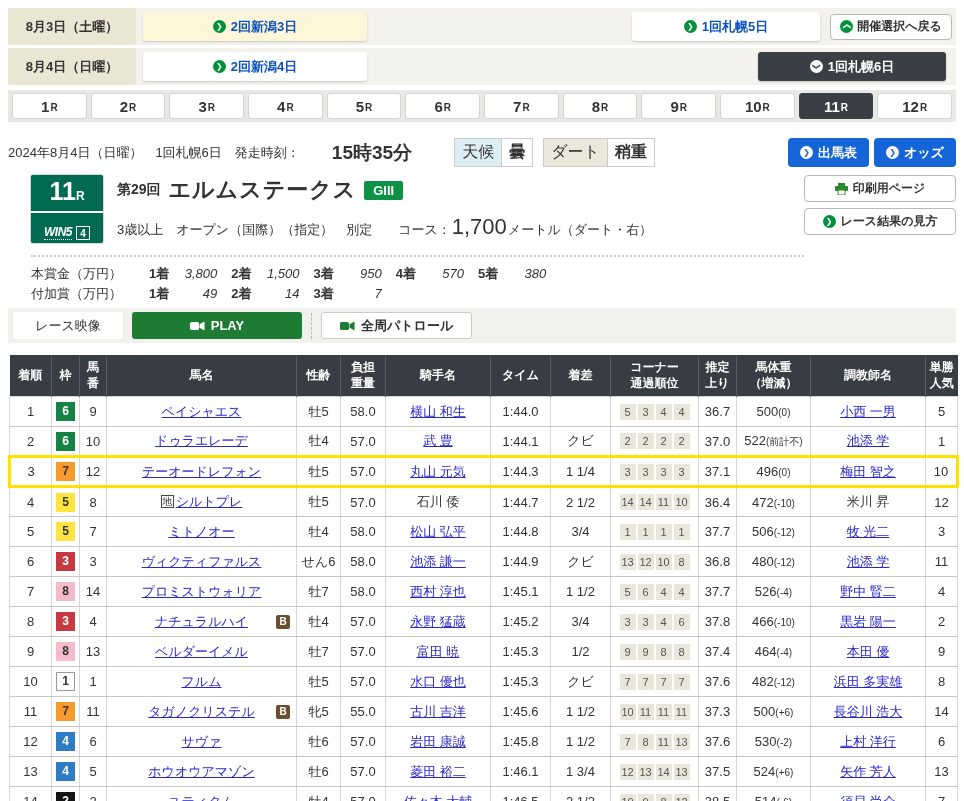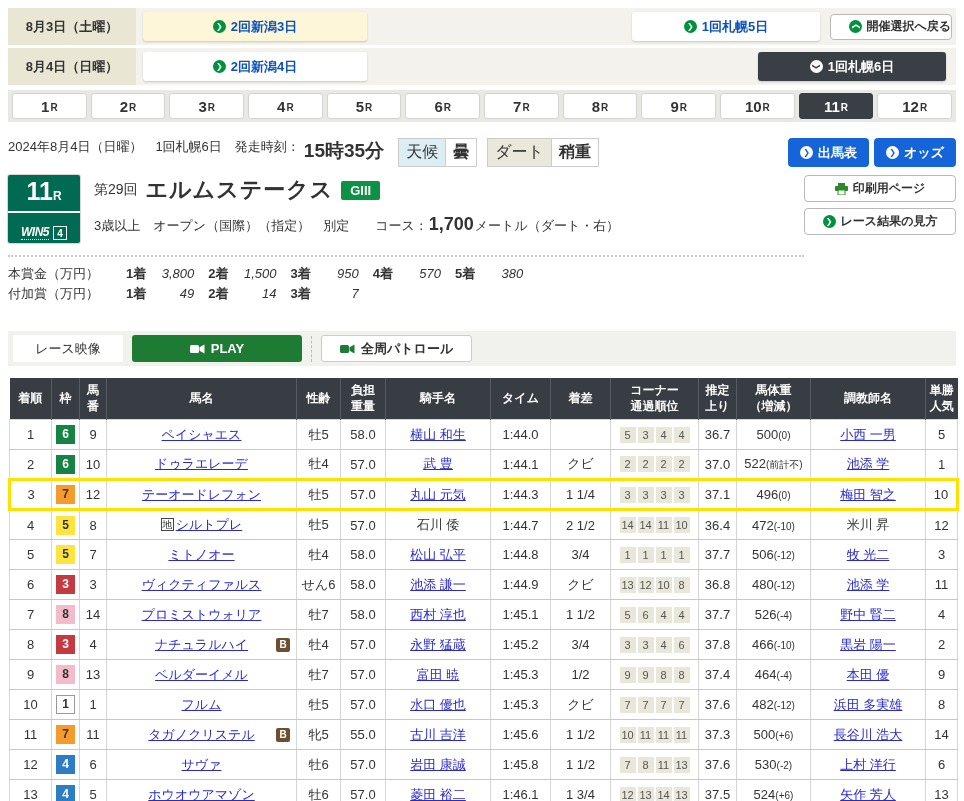--- a/index.html
+++ b/index.html
@@ -10,66 +10,66 @@
   .date-row { display:flex; align-items:center; background:#f3f2ec; height:37px; margin-bottom:3px; }
   .date-cell { width:128px; height:37px; background:#e9e6d3; display:flex; align-items:center; justify-content:center; font-weight:bold; font-size:13px; }
   .venue-btn { width:224px; height:29px; margin-left:7px; border-radius:3px; display:flex; align-items:center; justify-content:center; gap:5px; font-size:13px; font-weight:bold; color:#0b50be; background:#fff; box-shadow:0 1px 2px rgba(0,0,0,.18); cursor:pointer; }
   .venue-btn.cream { background:#fdf6d8; }
   .venue-btn.dark { background:#3a3f45; color:#fff; }
   .venue-btn.v2 { margin-left:auto; margin-right:10px; width:188px; }
   .circ { display:inline-block; width:13px; height:13px; line-height:13px; border-radius:50%; background:#00913c; color:#fff; font-size:8px; font-weight:bold; text-align:center; }
   .circ.down { background:#fff; color:#3a3f45; transform:rotate(90deg); }
   .circ.up { transform:rotate(-90deg); }
   .circ.bluebtn { background:#fff; color:#1565d8; }
-  .back-btn { width:122px; height:26px; background:#fff; border:1px solid #b9b9b9; border-radius:4px; display:flex; align-items:center; justify-content:flex-end; gap:4px; font-size:12px; font-weight:bold; margin-right:4px; cursor:pointer; }
+  .back-btn { width:122px; height:26px; background:#fff; border:1px solid #b9b9b9; border-radius:4px; display:flex; align-items:center; justify-content:center; gap:4px; font-size:12px; font-weight:bold; margin-right:4px; cursor:pointer; }
 
   
   .tab-strip { display:flex; gap:4px; background:#e8e8e5; padding:3px 4px; margin-top:5px; }
   .rtab { flex:1; height:26px; background:#fff; border:1px solid #d4d4d2; border-radius:3px; display:flex; align-items:center; justify-content:center; font-weight:bold; font-size:15px; cursor:pointer; }
   .rtab .rsub { font-size:10px; font-weight:bold; margin-left:1px; margin-top:3px; }
   .rtab.active { background:#3a3f45; border-color:#3a3f45; color:#fff; }
 
   
   .info-row { display:flex; align-items:center; margin-top:16px; }
-  .info-left { display:flex; font-size:13px; }
+  .info-left { display:flex; align-items:center; font-size:13px;gap:28px; }
   .start-time { font-size:19px; font-weight:bold; margin:0 4px; }
   .badge-pair { display:flex; margin-left:10px; font-size:16px; border:1px solid #ccc; }
   .badge-pair .blabel { padding:3px 7px; }
   .badge-pair .bvalue { padding:3px 7px; background:#fff; border-left:1px solid #ccc; font-weight:bold; }
   .info-actions { margin-left:auto; display:flex; gap:5px; }
   .blue-btn { height:29px; padding:0 12px; background:#1565d8; color:#fff; border-radius:4px; display:flex; align-items:center; justify-content:center; gap:5px; font-size:13px; font-weight:bold; cursor:pointer; }
 
   
   .header-flex { display:flex; margin-top:8px; }
-  .header-main { flex:1; }
+  .header-main { flex:1;margin-left:23px; }
   .title-row { display:flex; align-items:flex-start; }
   .race-badge { width:72px; background:#006a52; color:#fff; text-align:center; border-radius:2px; overflow:hidden; box-shadow:0 0 0 1px #d7d7d7; }
   .race-no { font-size:25px; font-weight:bold; line-height:30px; padding-top:1px; }
   .race-no .rsm { font-size:12px; }
   .win5-row { display:flex; align-items:center; justify-content:center; gap:4px; border-top:2px solid #fff; padding:12px 0 3px; }
   .win5-text { font-style:italic; font-weight:bold; font-size:12px; border-bottom:1px dotted #fff; letter-spacing:-.5px; }
   .win5-num { border:1px solid #fff; font-size:10px; font-weight:bold; width:14px; height:14px; line-height:13px; }
   .title-block { margin-left:14px; }
   .title-line { display:flex; align-items:center; gap:8px; }
-  .round-label { font-size:14px; font-weight:normal; }
+  .round-label { font-size:14px; font-weight:bold; }
   .race-title { font-size:22px; font-weight:bold; letter-spacing:1px; }
   .grade-badge { background:#0d9144; color:#fff; font-size:13px; font-weight:bold; padding:2px 9px; border-radius:2px; }
   .cond-line { margin-top:9px; font-size:13px; display:flex; align-items:baseline; }
-  .course-value { font-size:18px; font-weight:bold; margin:0 1px; }
+  .course-value { font-size:22px; font-weight:normal; margin:0 1px; }
   .side-col { width:152px; display:flex; flex-direction:column; gap:6px; }
   .side-btn { height:27px; background:#fff; border:1px solid #b9b9b9; border-radius:4px; display:flex; align-items:center; justify-content:center; gap:5px; font-size:12px; font-weight:bold; cursor:pointer; }
 
   .dotted { border-bottom:2px dotted #c9c9c9; margin:12px 0 8px; }
   .prize-line { display:flex; align-items:baseline; font-size:13px; margin-top:2px; }
   .prize-label { width:104px; }
   .prize-place { margin-left:14px;font-weight:bold; }
   .prize-amt { display:inline-block; width:48px; text-align:right;font-style:italic; }
 
   
-  .video-band { margin-top:28px; background:#f1f1ee; padding:4px 5px; display:flex; align-items:center; gap:9px; }
+  .video-band { margin-top:5px; background:#f1f1ee; padding:4px 5px; display:flex; align-items:center; gap:9px; }
   .video-label { width:110px; height:27px; background:#fff; display:flex; align-items:center; justify-content:center; font-size:13px; }
   .play-btn { width:170px; height:27px; background:#1e7b33; color:#fff; border-radius:3px; display:flex; align-items:center; justify-content:center; gap:6px; font-size:13px; font-weight:bold; cursor:pointer; }
   .vsep { border-left:1px dashed #bbb; height:26px; }
   .video-btn { height:27px; padding:0 18px; background:#fff; border:1px solid #ccc; border-radius:3px; display:flex; align-items:center; justify-content:center; gap:6px; font-size:13px; font-weight:bold; color:#333; cursor:pointer; }
   .cam { flex:none; }
 
   
   table.results { margin-top:12px; border-collapse:collapse; table-layout:fixed; width:948px; }
   table.results th { background:#383d43; color:#fff; font-size:12px; font-weight:bold; text-align:center; vertical-align:middle; padding:5px 1px; border-left:1px solid #575c62; line-height:1.3; white-space:pre-line; }
   table.results th:first-child { border-left:none; }

